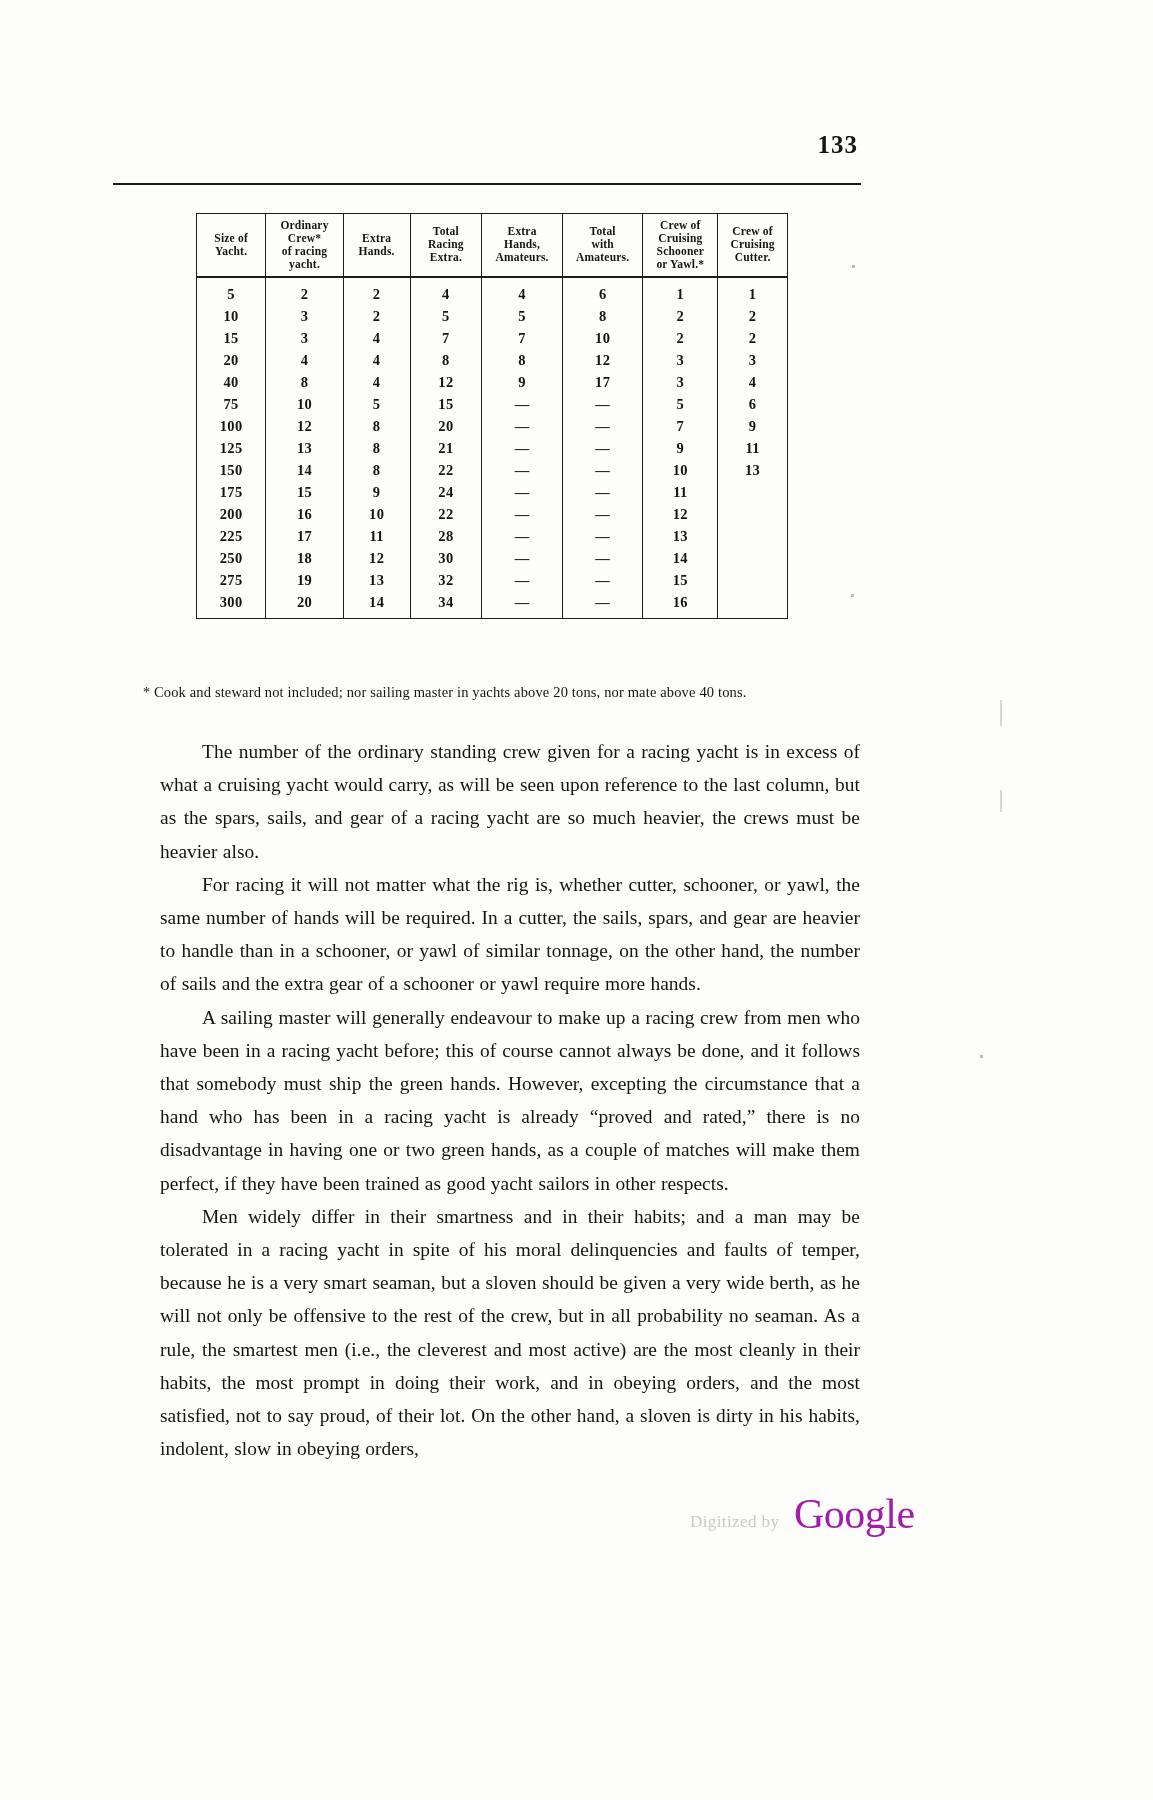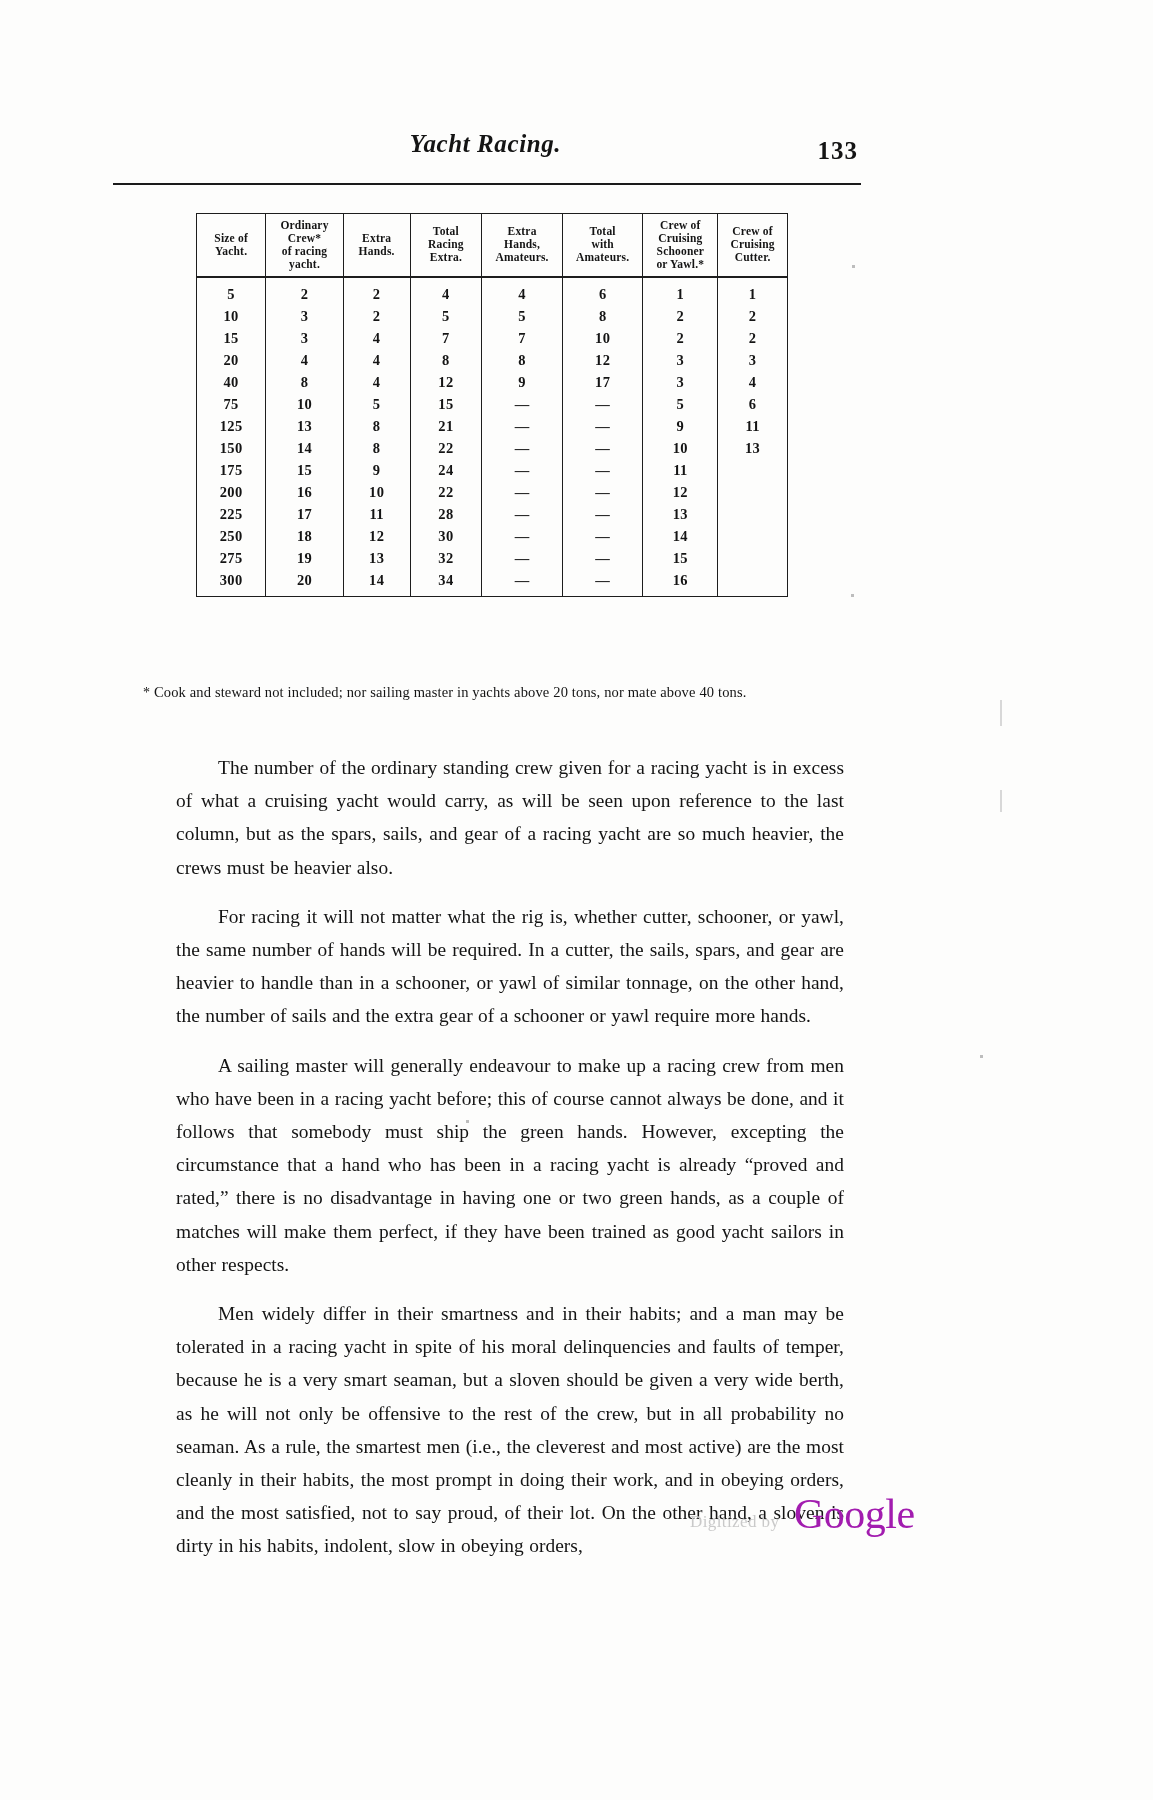--- a/index.html
+++ b/index.html
@@ -42,21 +42,20 @@
     font-size: 25px;
     letter-spacing: 0.6px;
   }
   .runhead-folio {
     position: absolute;
     right: 0;
     top: 1px;
     font-weight: bold;
     font-size: 25px;
     letter-spacing: 1px;
-    margin-top: 6px;
   }
   .rule-top {
     position: absolute;
     left: 113px;
     top: 183px;
     width: 748px;
     height: 2px;
     background: #1a1a1a;
   }
 
@@ -122,21 +121,21 @@
   .footnote .star { font-size: 14px; }
 
   
   .body {
     position: absolute;
     left: 160px;
     top: 735px;
     width: 700px;
   }
   .body p {
-    margin: 16px;
+    margin: 0;
     text-align: justify;
     text-justify: inter-word;
     font-size: 19.4px;
     line-height: 33.2px;
     text-indent: 42px;
     letter-spacing: 0.05px;
     word-spacing: 0.5px;
   }
 
   
@@ -170,21 +169,20 @@
 
   
   .speck { position: absolute; background: #bdbdbd; }
 </style>
 </head>
 <body>
 
 <div class="page">
 
   <div class="runhead">
-    <div class="runhead-title">Yacht Racing.</div>
     <div class="runhead-folio">133</div>
   </div>
   <div class="rule-top"></div>
 
   <div class="tablewrap">
     <table class="crew">
       <thead>
         <tr>
           <th class="col-a">
               <div>Size of</div>
@@ -283,20 +281,30 @@
             <td class="col-a">75</td>
             <td class="col-b">10</td>
             <td class="col-c">5</td>
             <td class="col-d">15</td>
             <td class="col-e dash">—</td>
             <td class="col-f dash">—</td>
             <td class="col-g">5</td>
             <td class="col-h">6</td>
           </tr>
           <tr>
+            <td class="col-a">100</td>
+            <td class="col-b">12</td>
+            <td class="col-c">8</td>
+            <td class="col-d">20</td>
+            <td class="col-e dash">—</td>
+            <td class="col-f dash">—</td>
+            <td class="col-g">7</td>
+            <td class="col-h">9</td>
+          </tr>
+          <tr>
             <td class="col-a">125</td>
             <td class="col-b">13</td>
             <td class="col-c">8</td>
             <td class="col-d">21</td>
             <td class="col-e dash">—</td>
             <td class="col-f dash">—</td>
             <td class="col-g">9</td>
             <td class="col-h">11</td>
           </tr>
           <tr>

